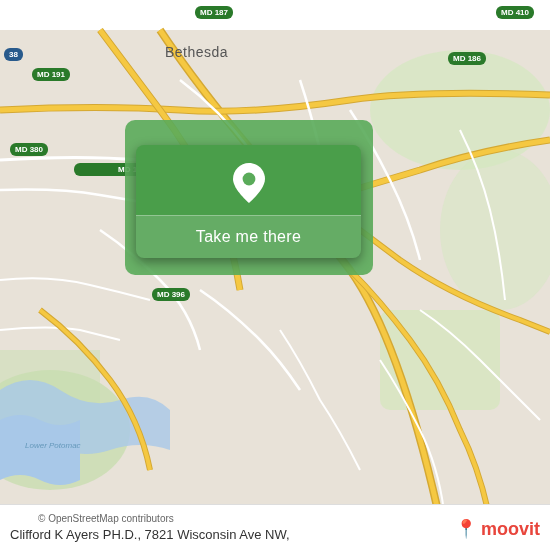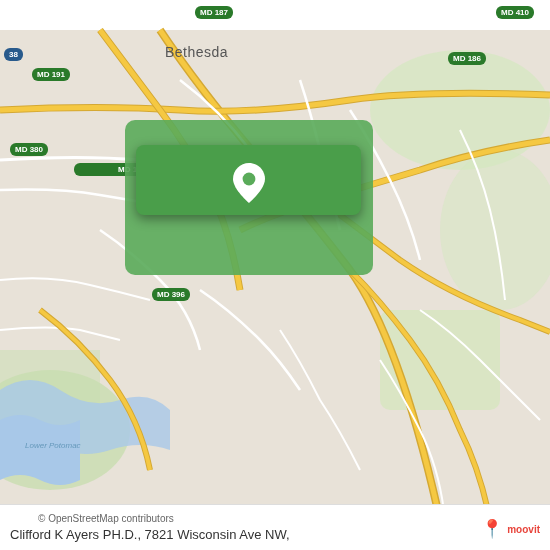--- a/index.html
+++ b/index.html
@@ -99,21 +99,21 @@
       align-items: center;
       gap: 3px;
     }
 
     .moovit-pin {
       color: #e8453c;
       font-size: 18px;
     }
 
     .moovit-text {
-      font-size: 10px;
+      font-size: 18px;
       font-weight: bold;
       color: #e8453c;
     }
 
     
     .badge {
       position: absolute;
       background: #285a8c;
       color: white;
       font-size: 8px;
@@ -205,20 +205,21 @@
   <div style="position:absolute; top:120px; left:125px; width:248px; height:155px; background:#5aab5a; border-radius:10px; opacity:0.9;"></div>
 
   <div id="popup-card">
     <div id="pin-area">
 
       <svg class="map-pin" viewBox="0 0 40 50" xmlns="http://www.w3.org/2000/svg">
         <path d="M20 0 C9 0 0 9 0 20 C0 33 20 50 20 50 C20 50 40 33 40 20 C40 9 31 0 20 0Z" fill="white"></path>
         <circle cx="20" cy="20" r="8" fill="#5aab5a"></circle>
       </svg>
     </div>
+    <button id="take-me-there-btn">Take me there</button>
   </div>
 
   <div id="bottom-bar">
     <div id="attribution">
       <span>© OpenStreetMap contributors</span>
     </div>
     <div style="display:flex; justify-content:space-between; align-items:center;">
       <div>
         <div id="address-line">Clifford K Ayers PH.D., 7821 Wisconsin Ave NW,</div>
       </div>

